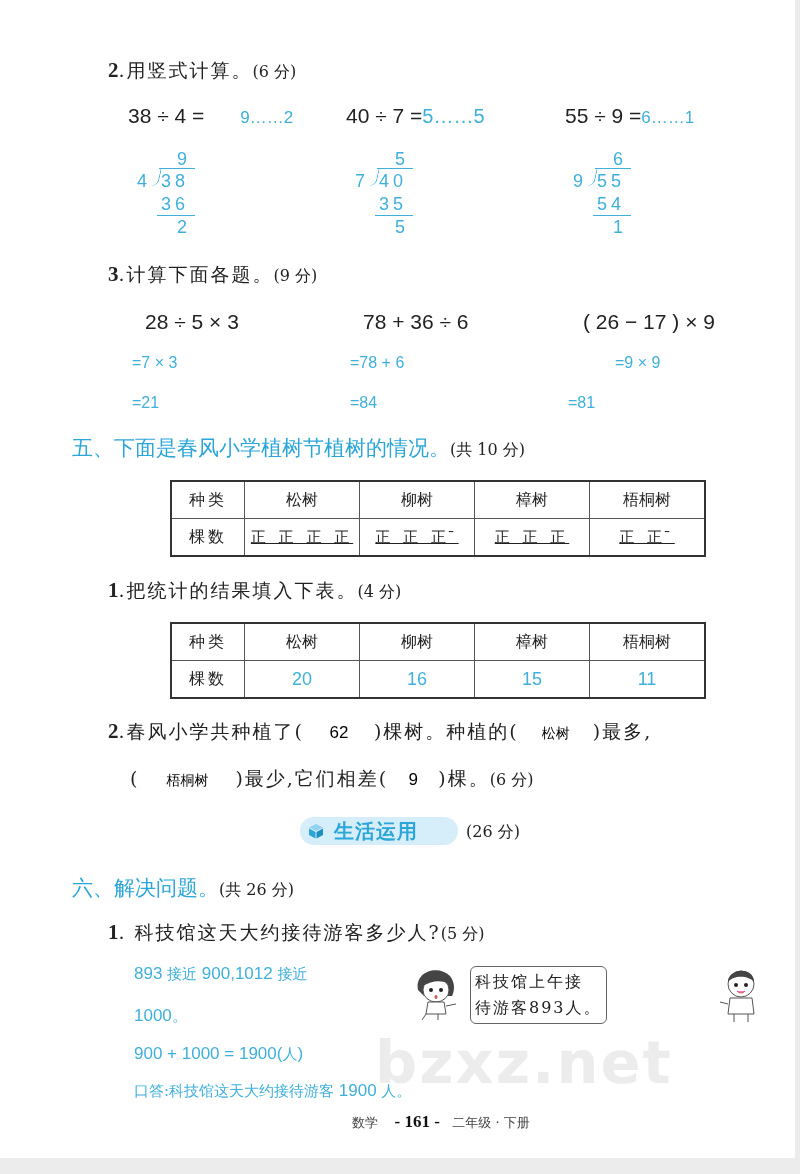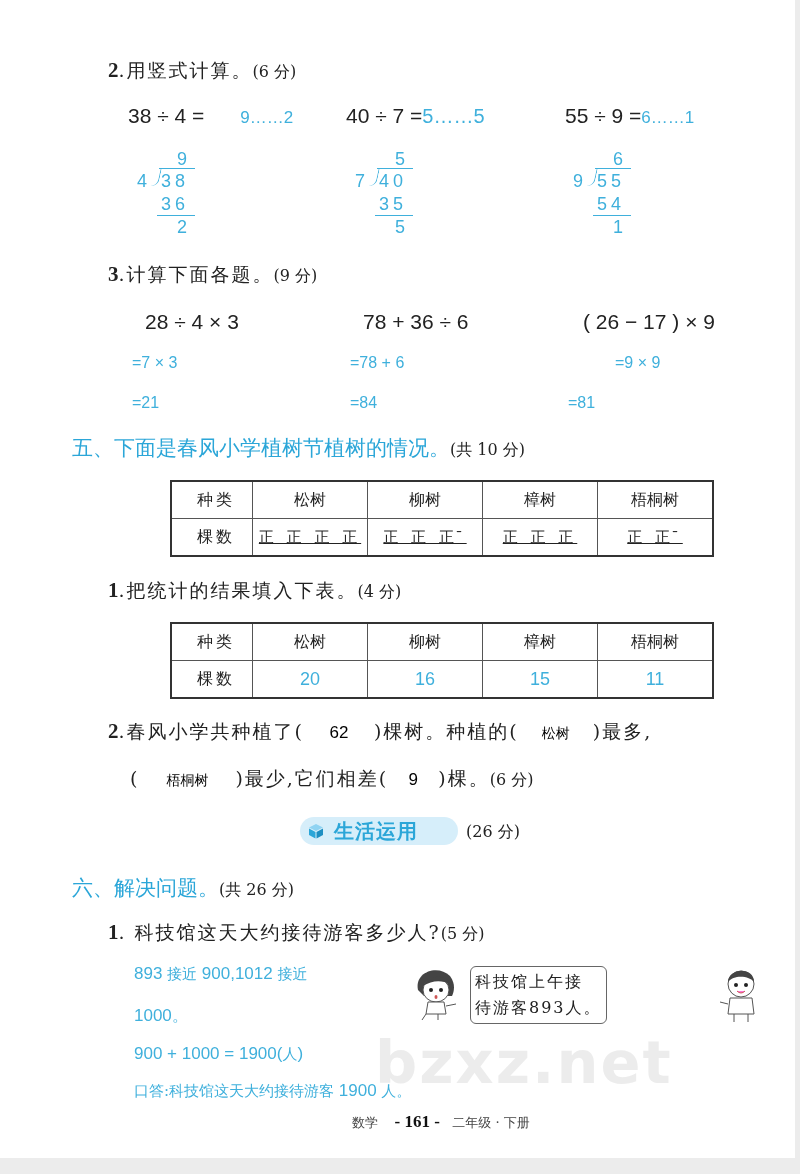--- a/index.html
+++ b/index.html
@@ -29,21 +29,21 @@
   .ldiv .bracket { position: absolute; left: 20px; top: 19px; width: 6px; height: 18px; border-right: 1.5px solid #3fb0dc; border-radius: 0 0 8px 0; transform: skewX(-12deg); }
   .ldiv .topline { position: absolute; left: 26px; top: 19px; width: 36px; border-top: 1.5px solid #3fb0dc; }
   .ldiv .dividend { position: absolute; left: 28px; top: 22px; letter-spacing: 4px; }
   .ldiv .sub { position: absolute; left: 28px; top: 45px; letter-spacing: 4px; }
   .ldiv .midline { position: absolute; left: 24px; top: 66px; width: 38px; border-top: 1.5px solid #3fb0dc; }
   .ldiv .rem { position: absolute; left: 44px; top: 68px; }
 
   
   table.tally { position: absolute; border-collapse: collapse; border: 2px solid #333; font-size: 16px; }
   table.tally td { border: 1px solid #555; text-align: center; height: 36px; padding: 0; }
-  table.tally td.head { width: 72px; letter-spacing: 3px; padding-left: 8px; }
+  table.tally td.head { width: 72px; letter-spacing: 3px; }
   table.tally td.col { width: 114px; }
   table.tally td.val { font-family: "Liberation Sans", sans-serif; color: #3fb0dc; font-size: 18px; }
   .tally-marks { letter-spacing: 4px; font-size: 15px; text-decoration: underline; }
 
   .fill { color: #000000; font-family: "Liberation Sans", sans-serif; font-size: 17px; }
   .fill.hand { font-family: "DejaVu Serif", serif; font-size: 14px; }
 
   .pill {
     position: absolute; left: 300px; top: 817px; width: 158px; height: 28px;
     background: #d6eefa; border-radius: 14px;
@@ -102,21 +102,21 @@
     <span class="bracket"></span>
     <span class="topline"></span>
     <span class="dividend">55</span>
     <span class="sub">54</span>
     <span class="midline"></span>
     <span class="rem">1</span>
   </div>
 
   <div class="abs q-title" style="left:108px;top:262px;"><b>3</b><span>.计算下面各题。</span><span class="pts">(9 分)</span></div>
 
-  <div class="abs expr" style="left:145px;top:310px;">28 ÷ 4 × 3</div>
+  <div class="abs expr" style="left:145px;top:310px;">28 ÷ 5 × 3</div>
   <div class="abs expr" style="left:363px;top:310px;">78 + 36 ÷ 6</div>
   <div class="abs expr" style="left:583px;top:310px;">( 26 − 17 ) × 9</div>
 
   <div class="abs ans" style="left:132px;top:354px;font-size:16px;">=7 × 3</div>
   <div class="abs ans" style="left:350px;top:354px;font-size:16px;">=78 + 6</div>
   <div class="abs ans" style="left:568px;top:354px;font-size:16px;margin-left:47px;">=9 × 9</div>
 
   <div class="abs ans" style="left:132px;top:394px;font-size:16px;">=21</div>
   <div class="abs ans" style="left:350px;top:394px;font-size:16px;">=84</div>
   <div class="abs ans" style="left:568px;top:394px;font-size:16px;">=81</div>

